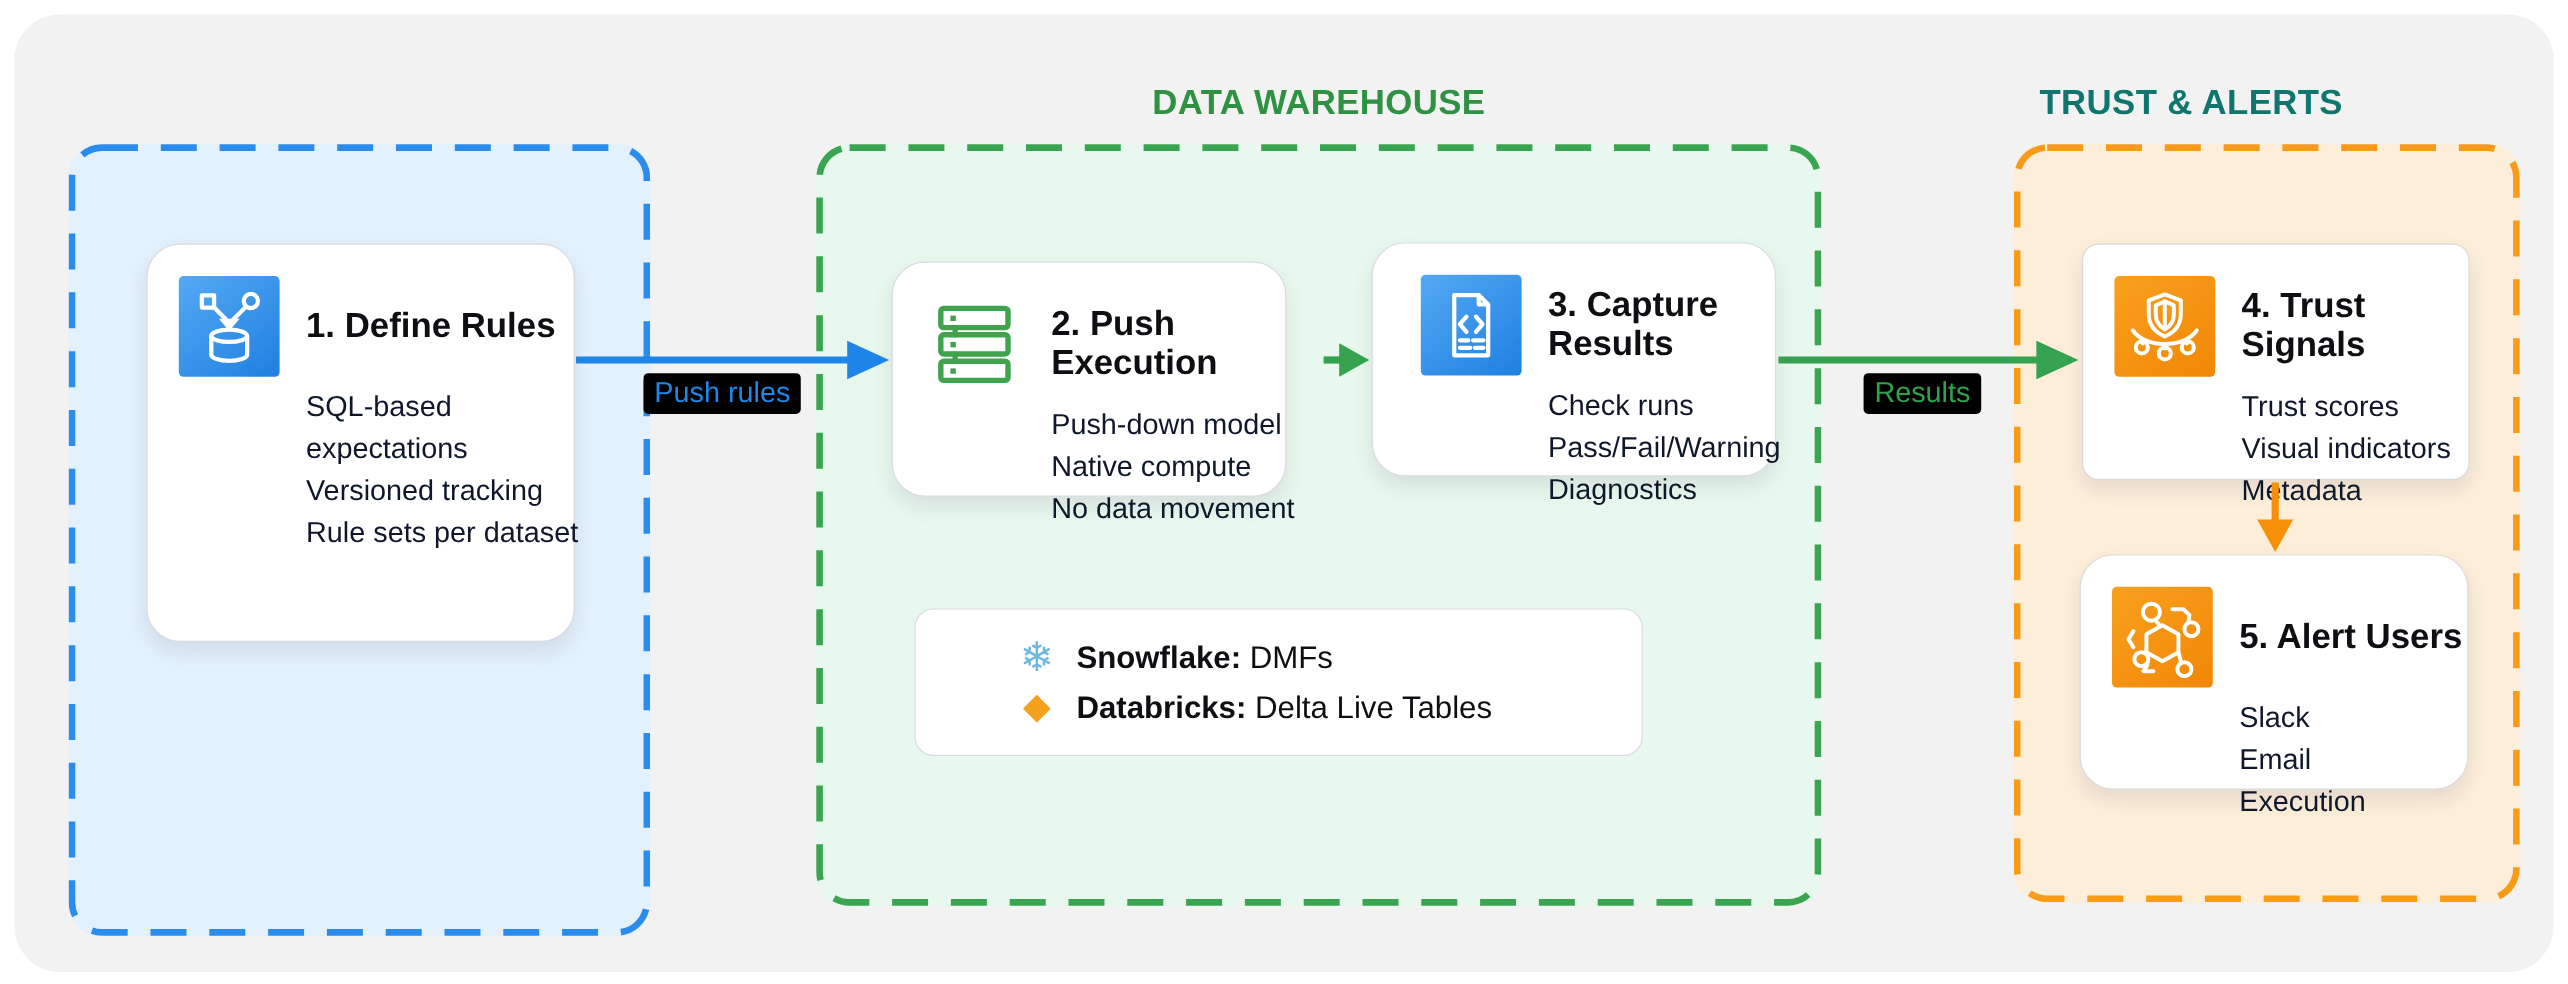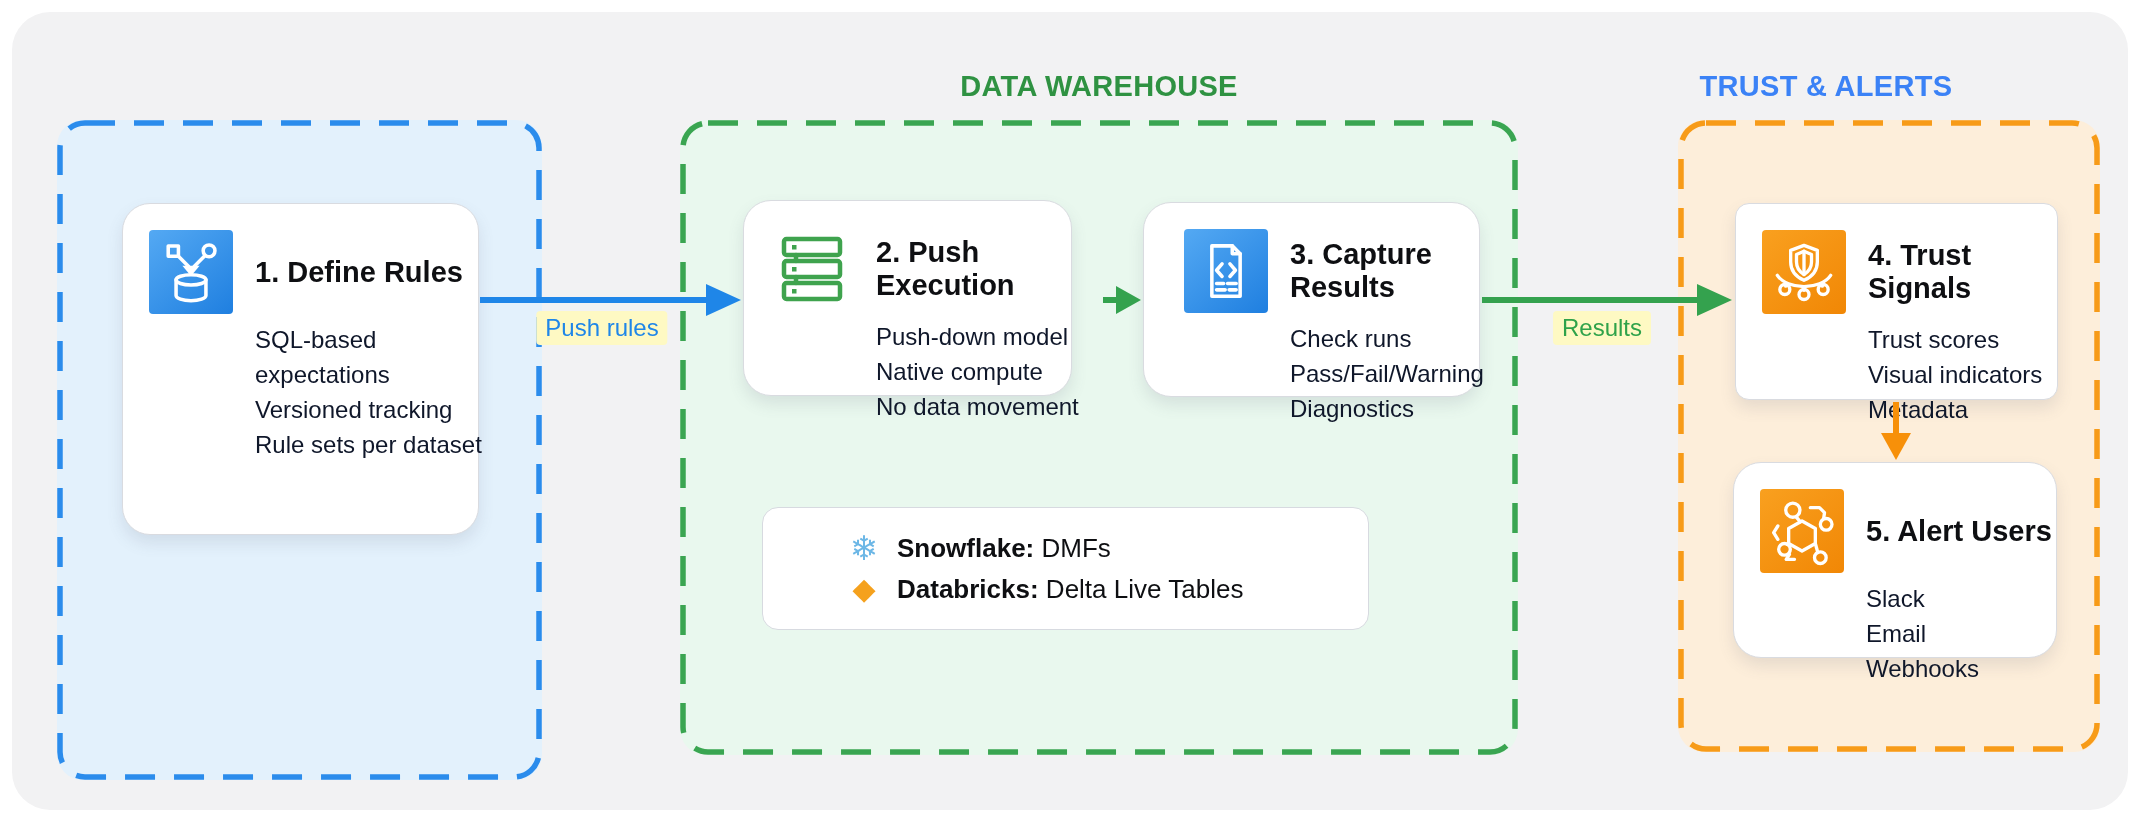--- a/index.html
+++ b/index.html
@@ -51,30 +51,30 @@
     grid-column: 2; grid-row: 1;
     align-self: center;
     font-size: 29px; font-weight: bold; color: #0e0f12; line-height: 33px;
   }
   .t-nowrap { white-space: nowrap; }
   .card-body { grid-column: 2; margin-top: 8px; }
   .bline {
     font-size: 24px; color: #0f172a; line-height: 35px; white-space: nowrap;
   }
   .card-define-rules  { left: 122px;  top: 203px; width: 357px; height: 332px; }
-  .card-push-exec     { left: 743px;  top: 200px; width: 329px; height: 196px; }
+  .card-push-exec     { left: 743px;  top: 218px; width: 329px; height: 196px; }
   .card-capture       { left: 1143px; top: 202px; width: 337px; height: 195px; padding-left: 40px; }
   .card-trust-signals { left: 1735px; top: 203px; width: 323px; height: 197px; border-radius: 14px; }
   .card-alert-users   { left: 1733px; top: 462px; width: 324px; height: 196px; }
 
   #arrow-layer { position: absolute; left: 0; top: 0; pointer-events: none; }
 
   .arrow-label {
     position: absolute; transform: translate(-50%, -50%);
-    background: #fef9c3; border-radius: 4px;
+    background: #000000; border-radius: 4px;
     padding: 3px 9px; font-size: 24px; white-space: nowrap;
   }
   .label-push-rules { left: 602px;  top: 328px; color: #1f86e8; }
   .label-results    { left: 1602px; top: 328px; color: #2fa24a; }
 
   .legend {
     position: absolute; left: 762px; top: 507px; width: 607px; height: 123px;
     background: #ffffff; border: 1.5px solid #d7dae0; border-radius: 16px;
     box-sizing: border-box;
     display: flex; flex-direction: column; justify-content: center;
@@ -89,21 +89,21 @@
 
   .ico { display: block; }
 </style>
 </head>
 <body>
 
 <div id="canvas">
   <div class="frame"></div>
 
   <div class="section-title" style="left:1099px; color:#2f9242;">DATA WAREHOUSE</div>
-  <div class="section-title" style="left:1826px; color:#3b82f6;">TRUST &amp; ALERTS</div>
+  <div class="section-title" style="left:1826px; color:#0f766e;">TRUST &amp; ALERTS</div>
 
   <div class="region region-atlan">
     <svg width="485" height="660">
       <rect x="3" y="3" width="479" height="654" rx="25" fill="none" stroke="#2b8cec" stroke-width="5.5" stroke-dasharray="30 19"></rect>
     </svg>
   </div>
   <div class="region region-warehouse">
     <svg width="838" height="635">
       <rect x="3" y="3" width="832" height="629" rx="25" fill="none" stroke="#3aa551" stroke-width="5.5" stroke-dasharray="30 19"></rect>
     </svg>
@@ -205,21 +205,21 @@
         <path d="M58 57 L61 68"></path>
         <path d="M26 57 L24 58"></path>
         <path d="M13 36 l-5 8 5 8"></path>
         <path d="M27 70 l-4 6 h10"></path>
       </svg>
     </div>
     <div class="card-title t-nowrap">5. Alert Users</div>
     <div class="card-body">
       <div class="bline">Slack</div>
       <div class="bline">Email</div>
-      <div class="bline">Webhooks</div>
+      <div class="bline">Execution</div>
     </div>
   </div>
 
   <div class="legend">
     <div class="lrow">
       <span class="lglyph snow">❄</span>
       <span><span class="lname">Snowflake</span><span class="lsep">: </span><span class="lval">DMFs</span></span>
     </div>
     <div class="lrow">
       <span class="lglyph diamond">◆</span>

